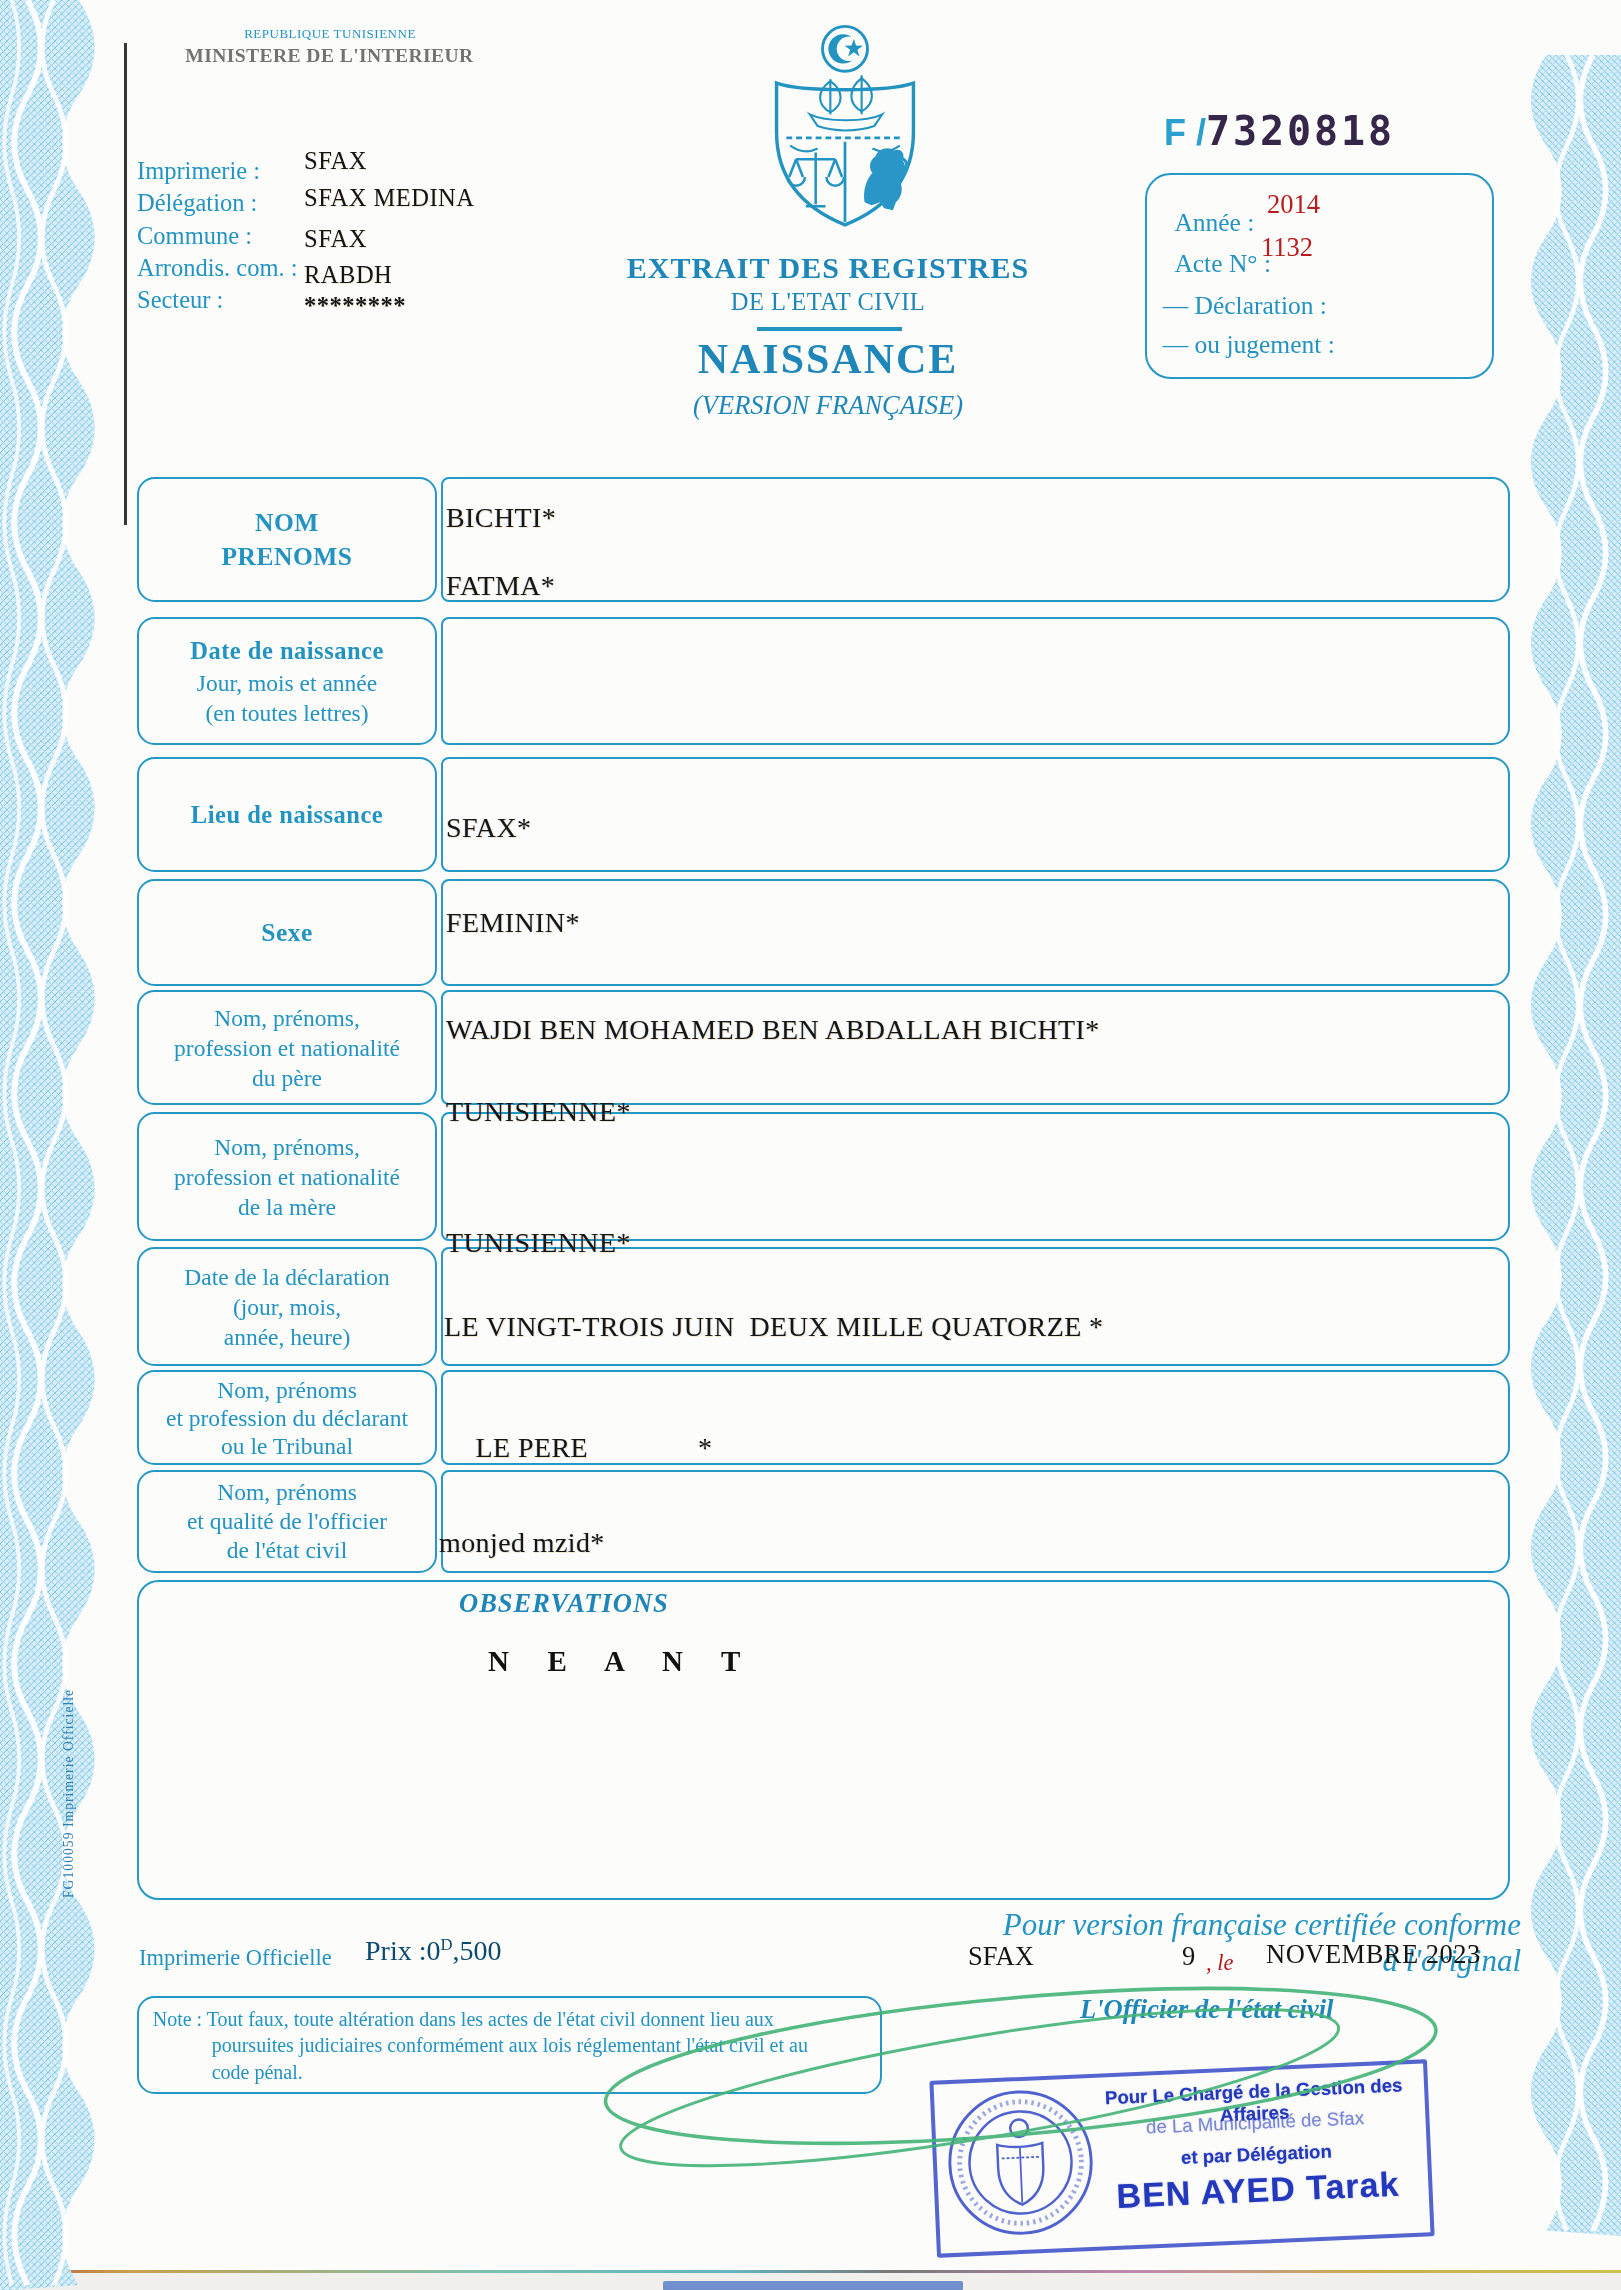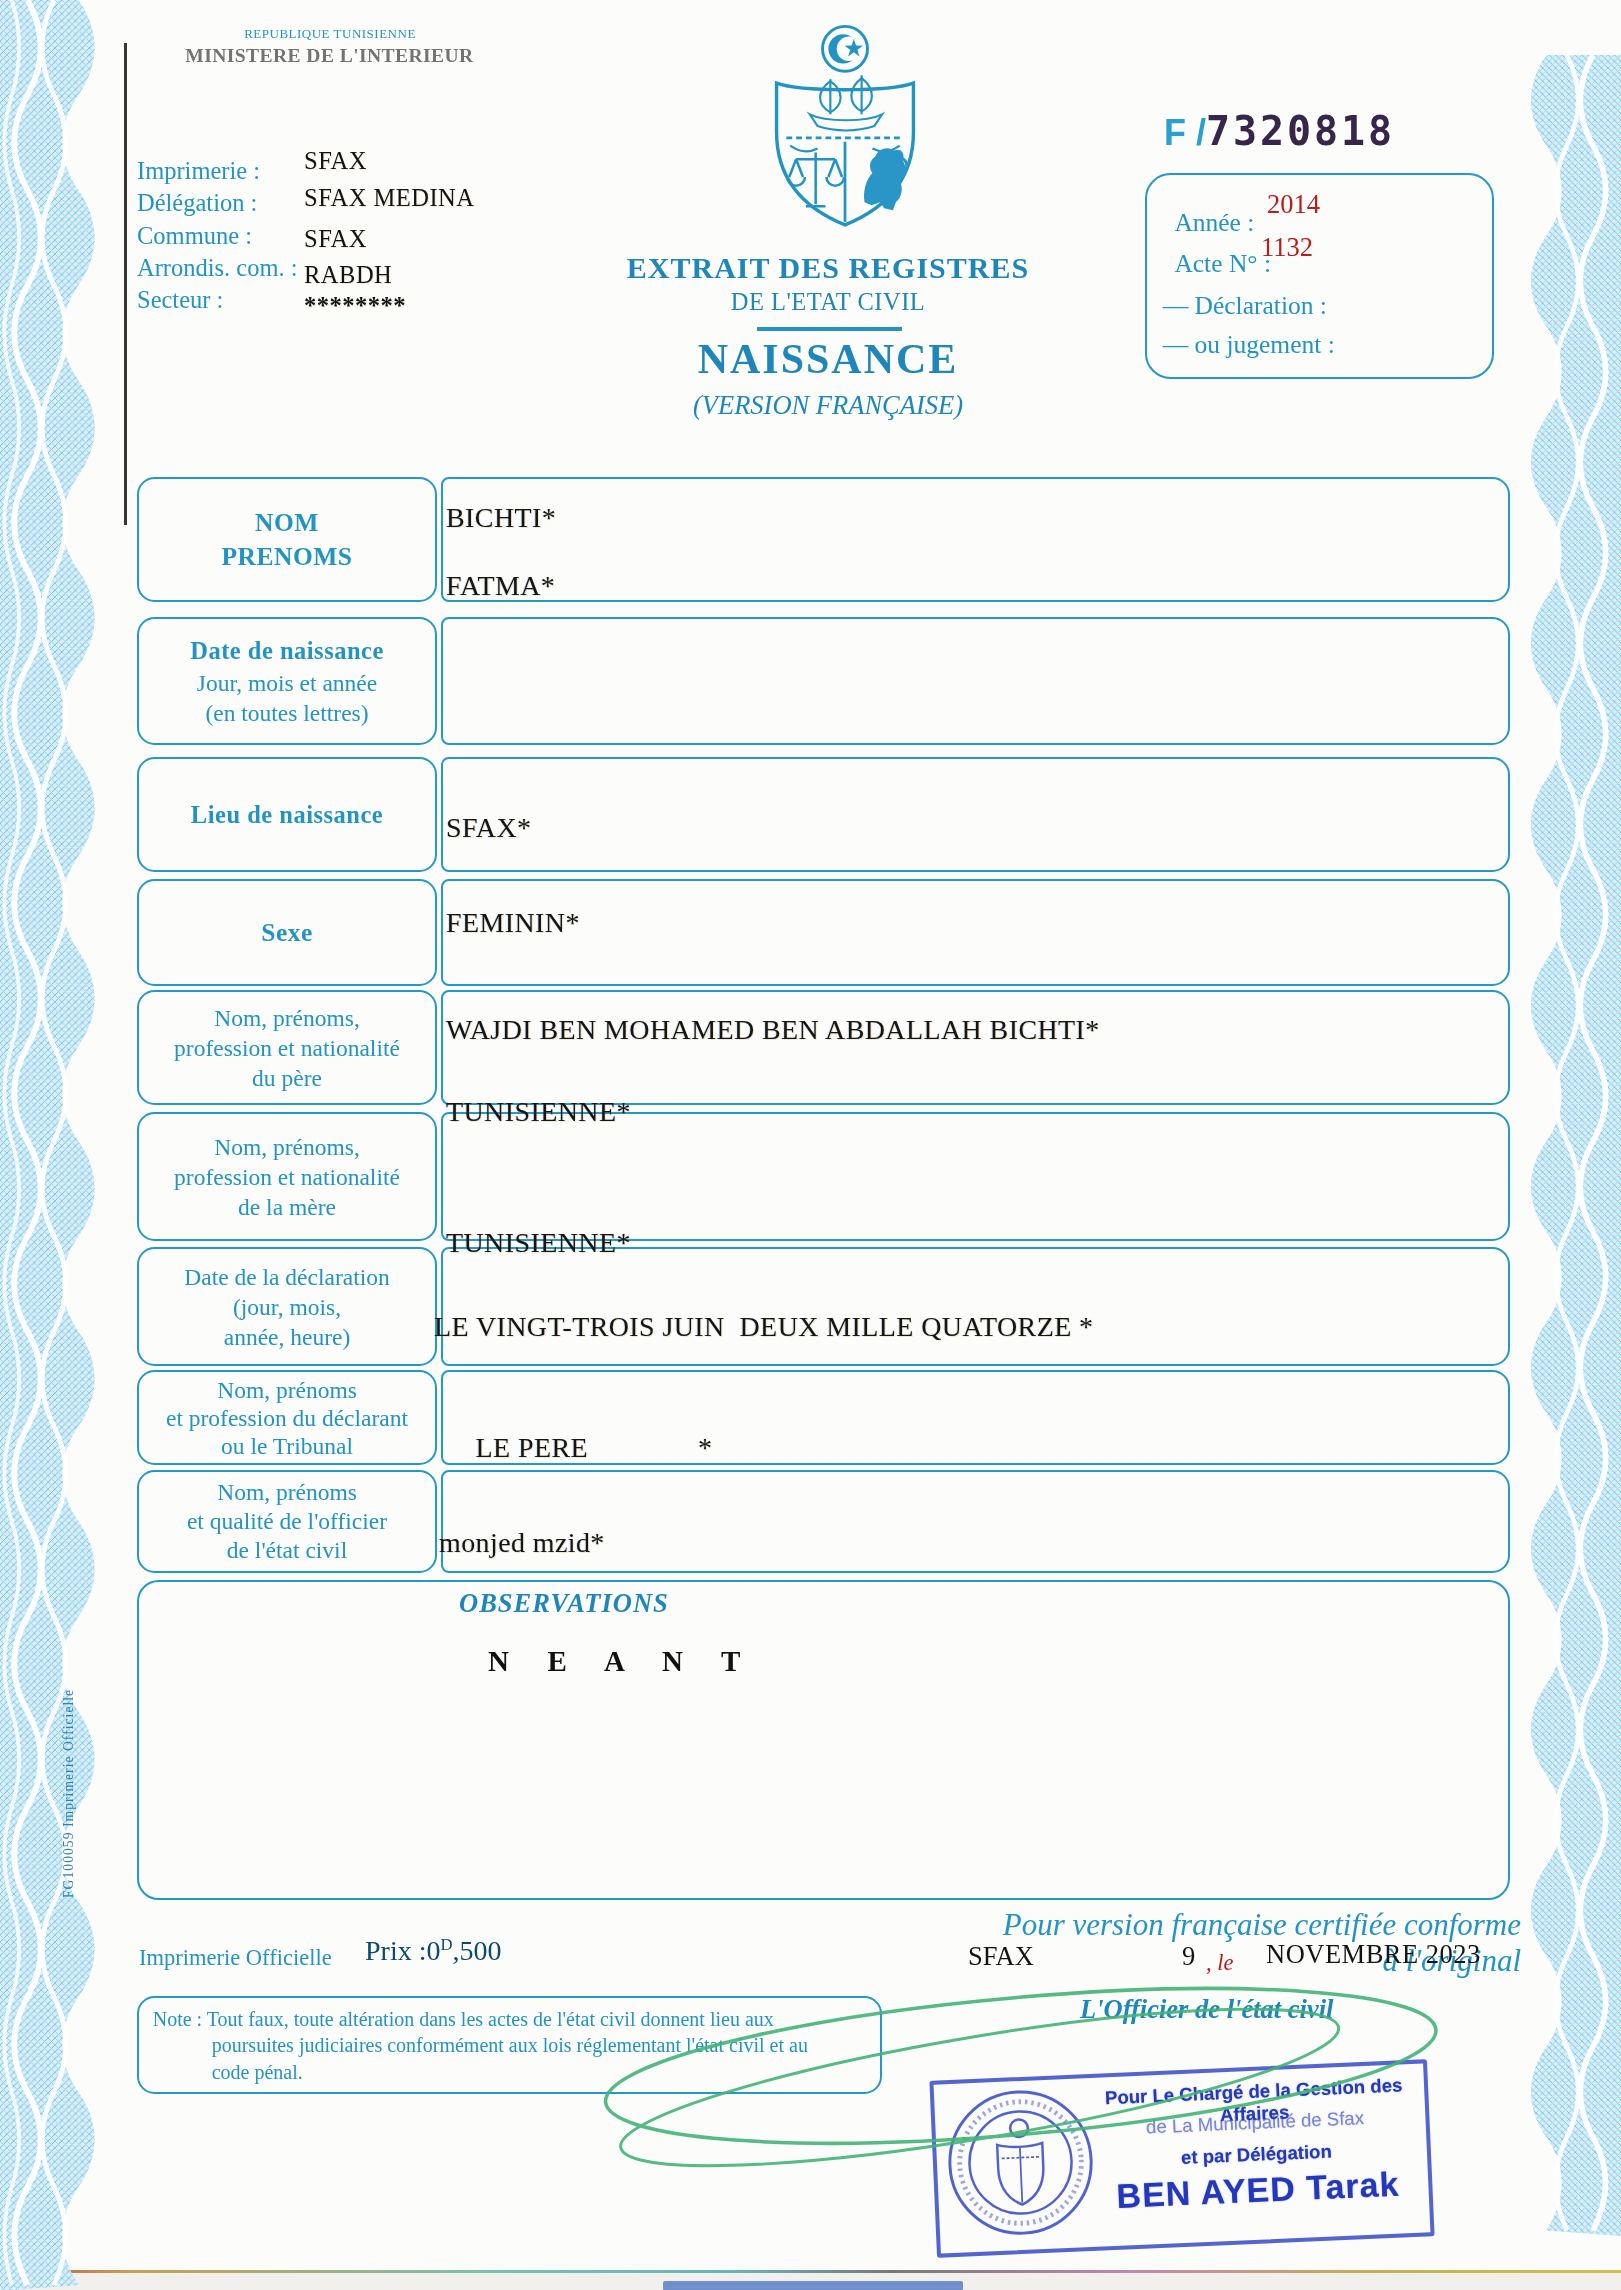--- a/index.html
+++ b/index.html
@@ -266,21 +266,21 @@
   <div class="val-box" style="top:1370px;height:91px"></div>
   <div class="val-box" style="top:1470px;height:99px"></div>
 
   <div class="val" style="left:446px;top:502px">BICHTI*</div>
   <div class="val" style="left:446px;top:570px">FATMA*</div>
   <div class="val" style="left:446px;top:812px">SFAX*</div>
   <div class="val" style="left:446px;top:907px">FEMININ*</div>
   <div class="val" style="left:446px;top:1014px">WAJDI BEN MOHAMED BEN ABDALLAH BICHTI*</div>
   <div class="val" style="left:446px;top:1096px">TUNISIENNE*</div>
   <div class="val" style="left:446px;top:1227px">TUNISIENNE*</div>
-  <div class="val" style="left:434px;top:1311px">LE VINGT-TROIS JUIN  DEUX MILLE QUATORZE *</div>
+  <div class="val" style="left:444px;top:1311px">LE VINGT-TROIS JUIN  DEUX MILLE QUATORZE *</div>
   <div class="val" style="left:446px;top:1400px">
     <span>LE PERE</span><span style="margin-left:110px">*</span>
   </div>
   <div class="val" style="left:439px;top:1527px">monjed mzid*</div>
 
   <div class="abs" id="obs-box"></div>
   <div class="abs" id="obs-title">OBSERVATIONS</div>
   <div class="abs" id="obs-val">N E A N T</div>
 
   <div class="abs" id="side-code">FG100059  Imprimerie Officielle</div>

